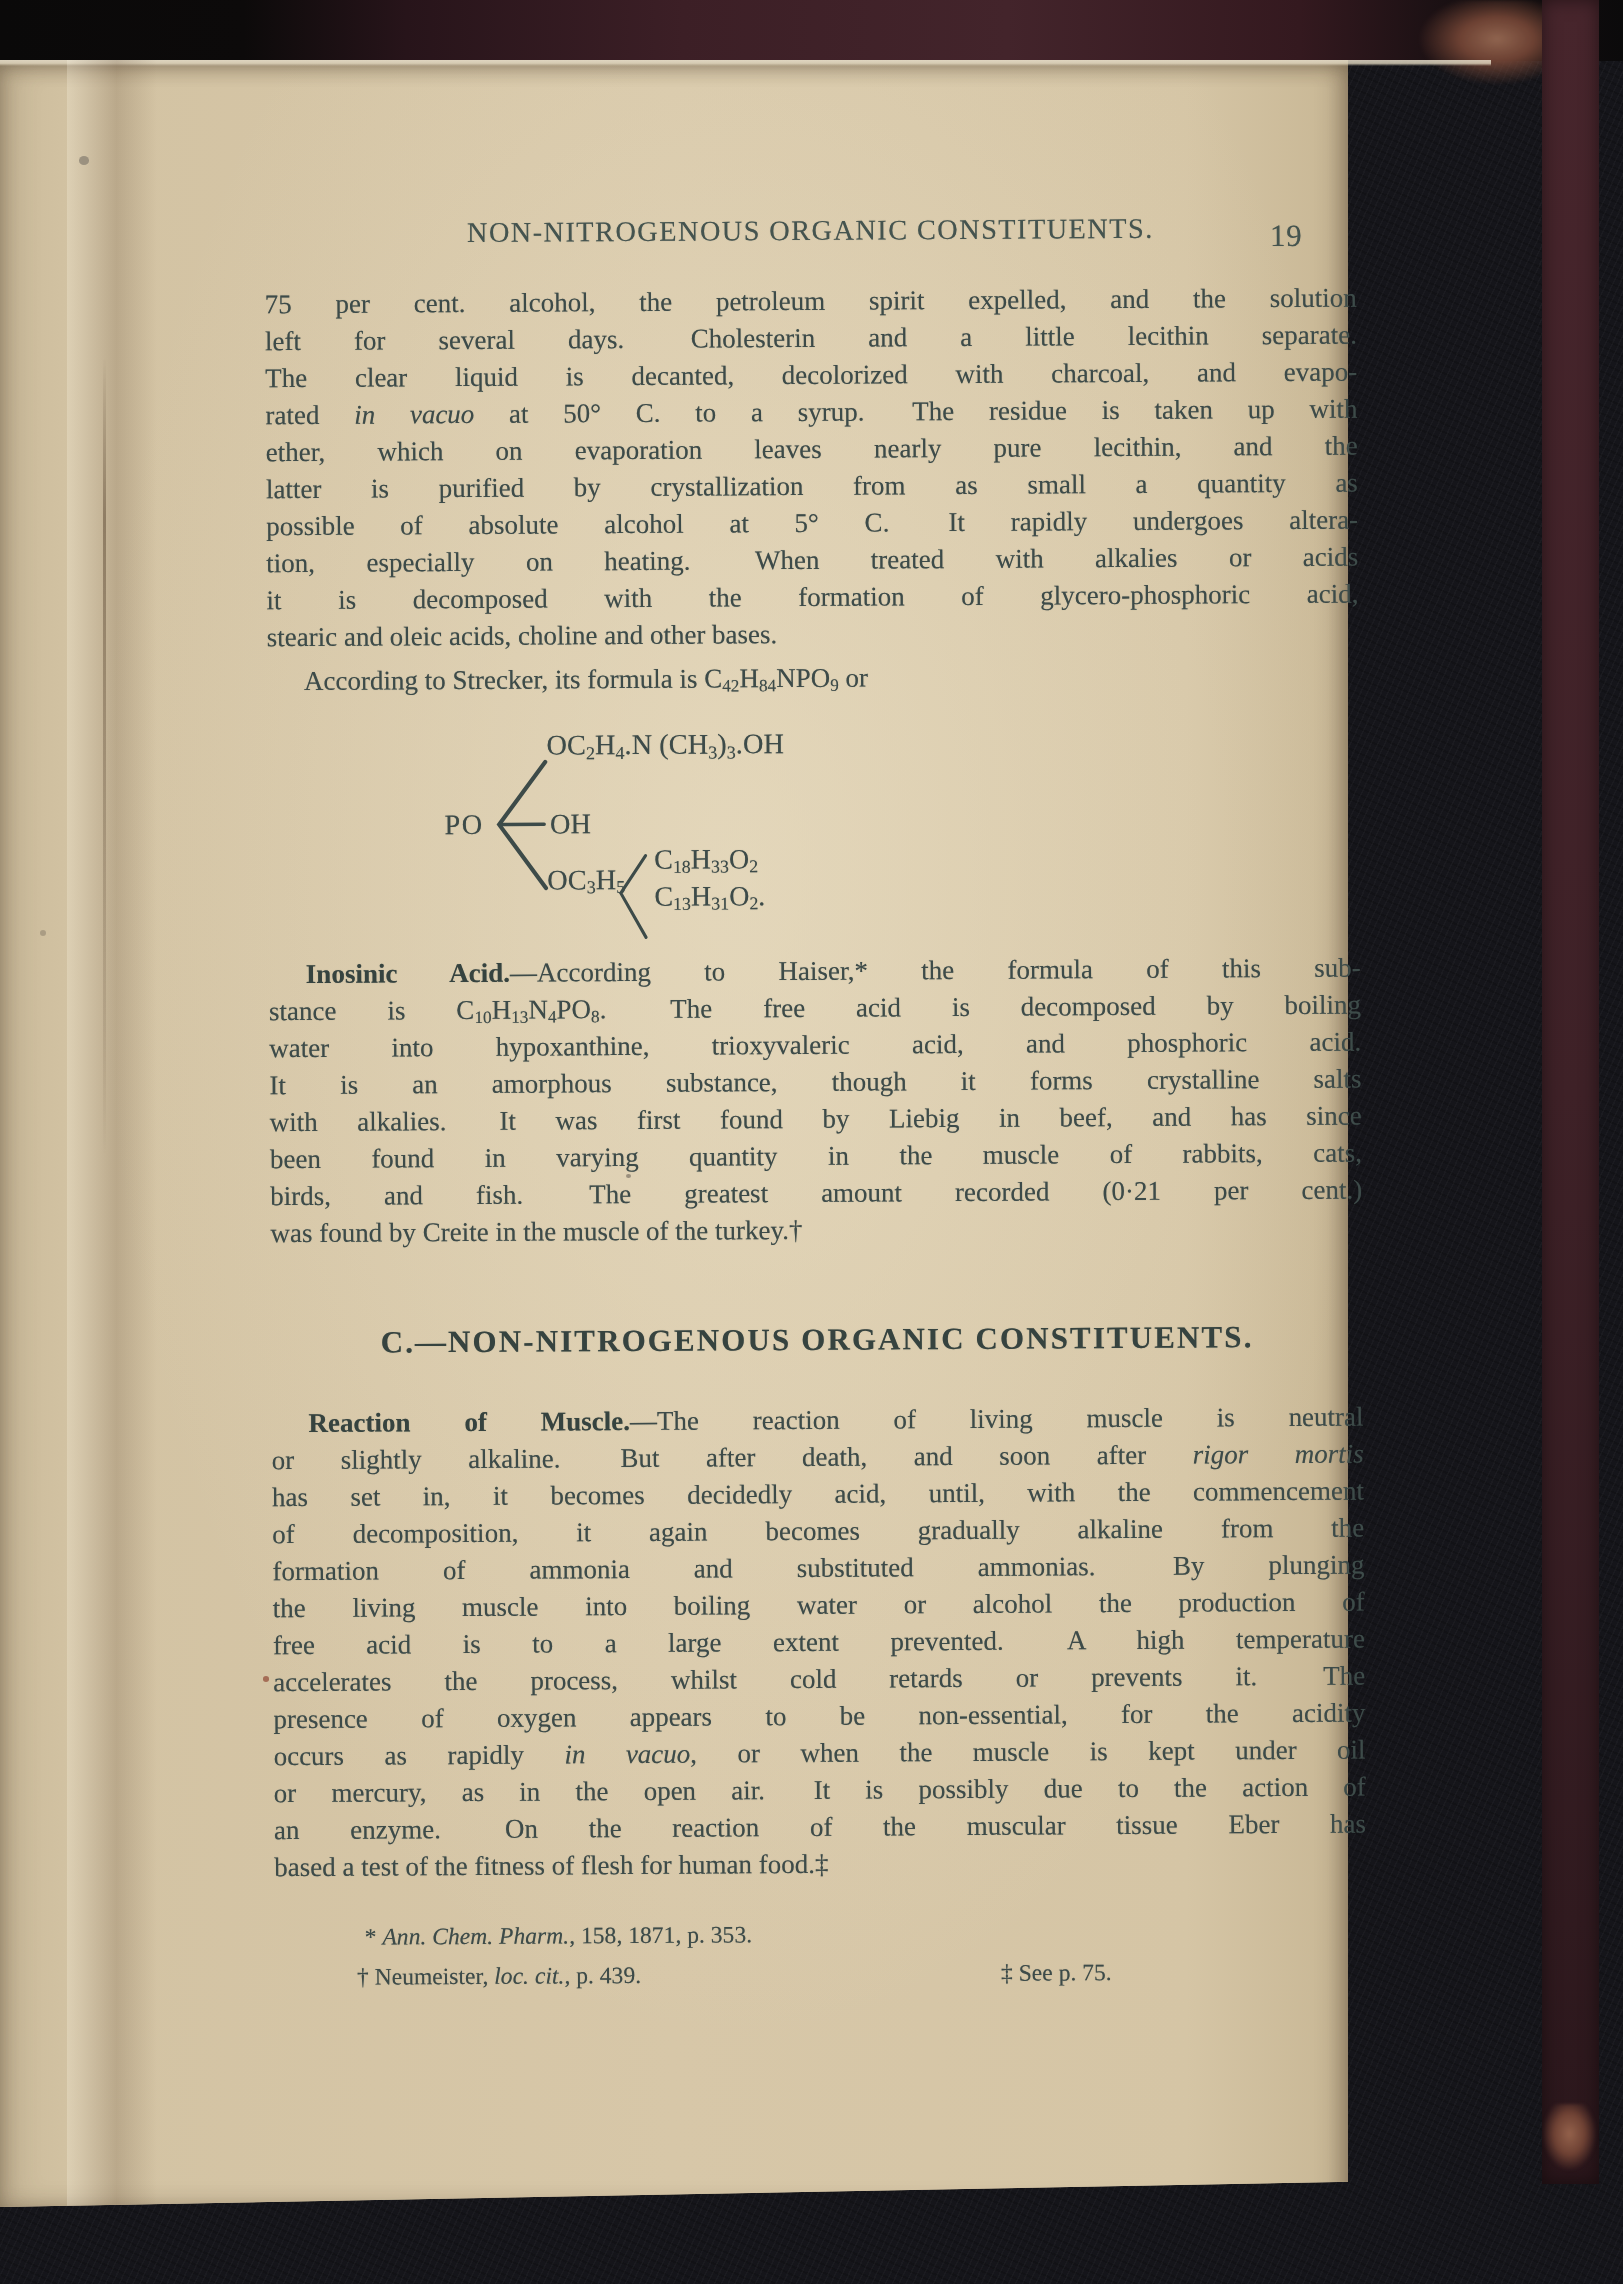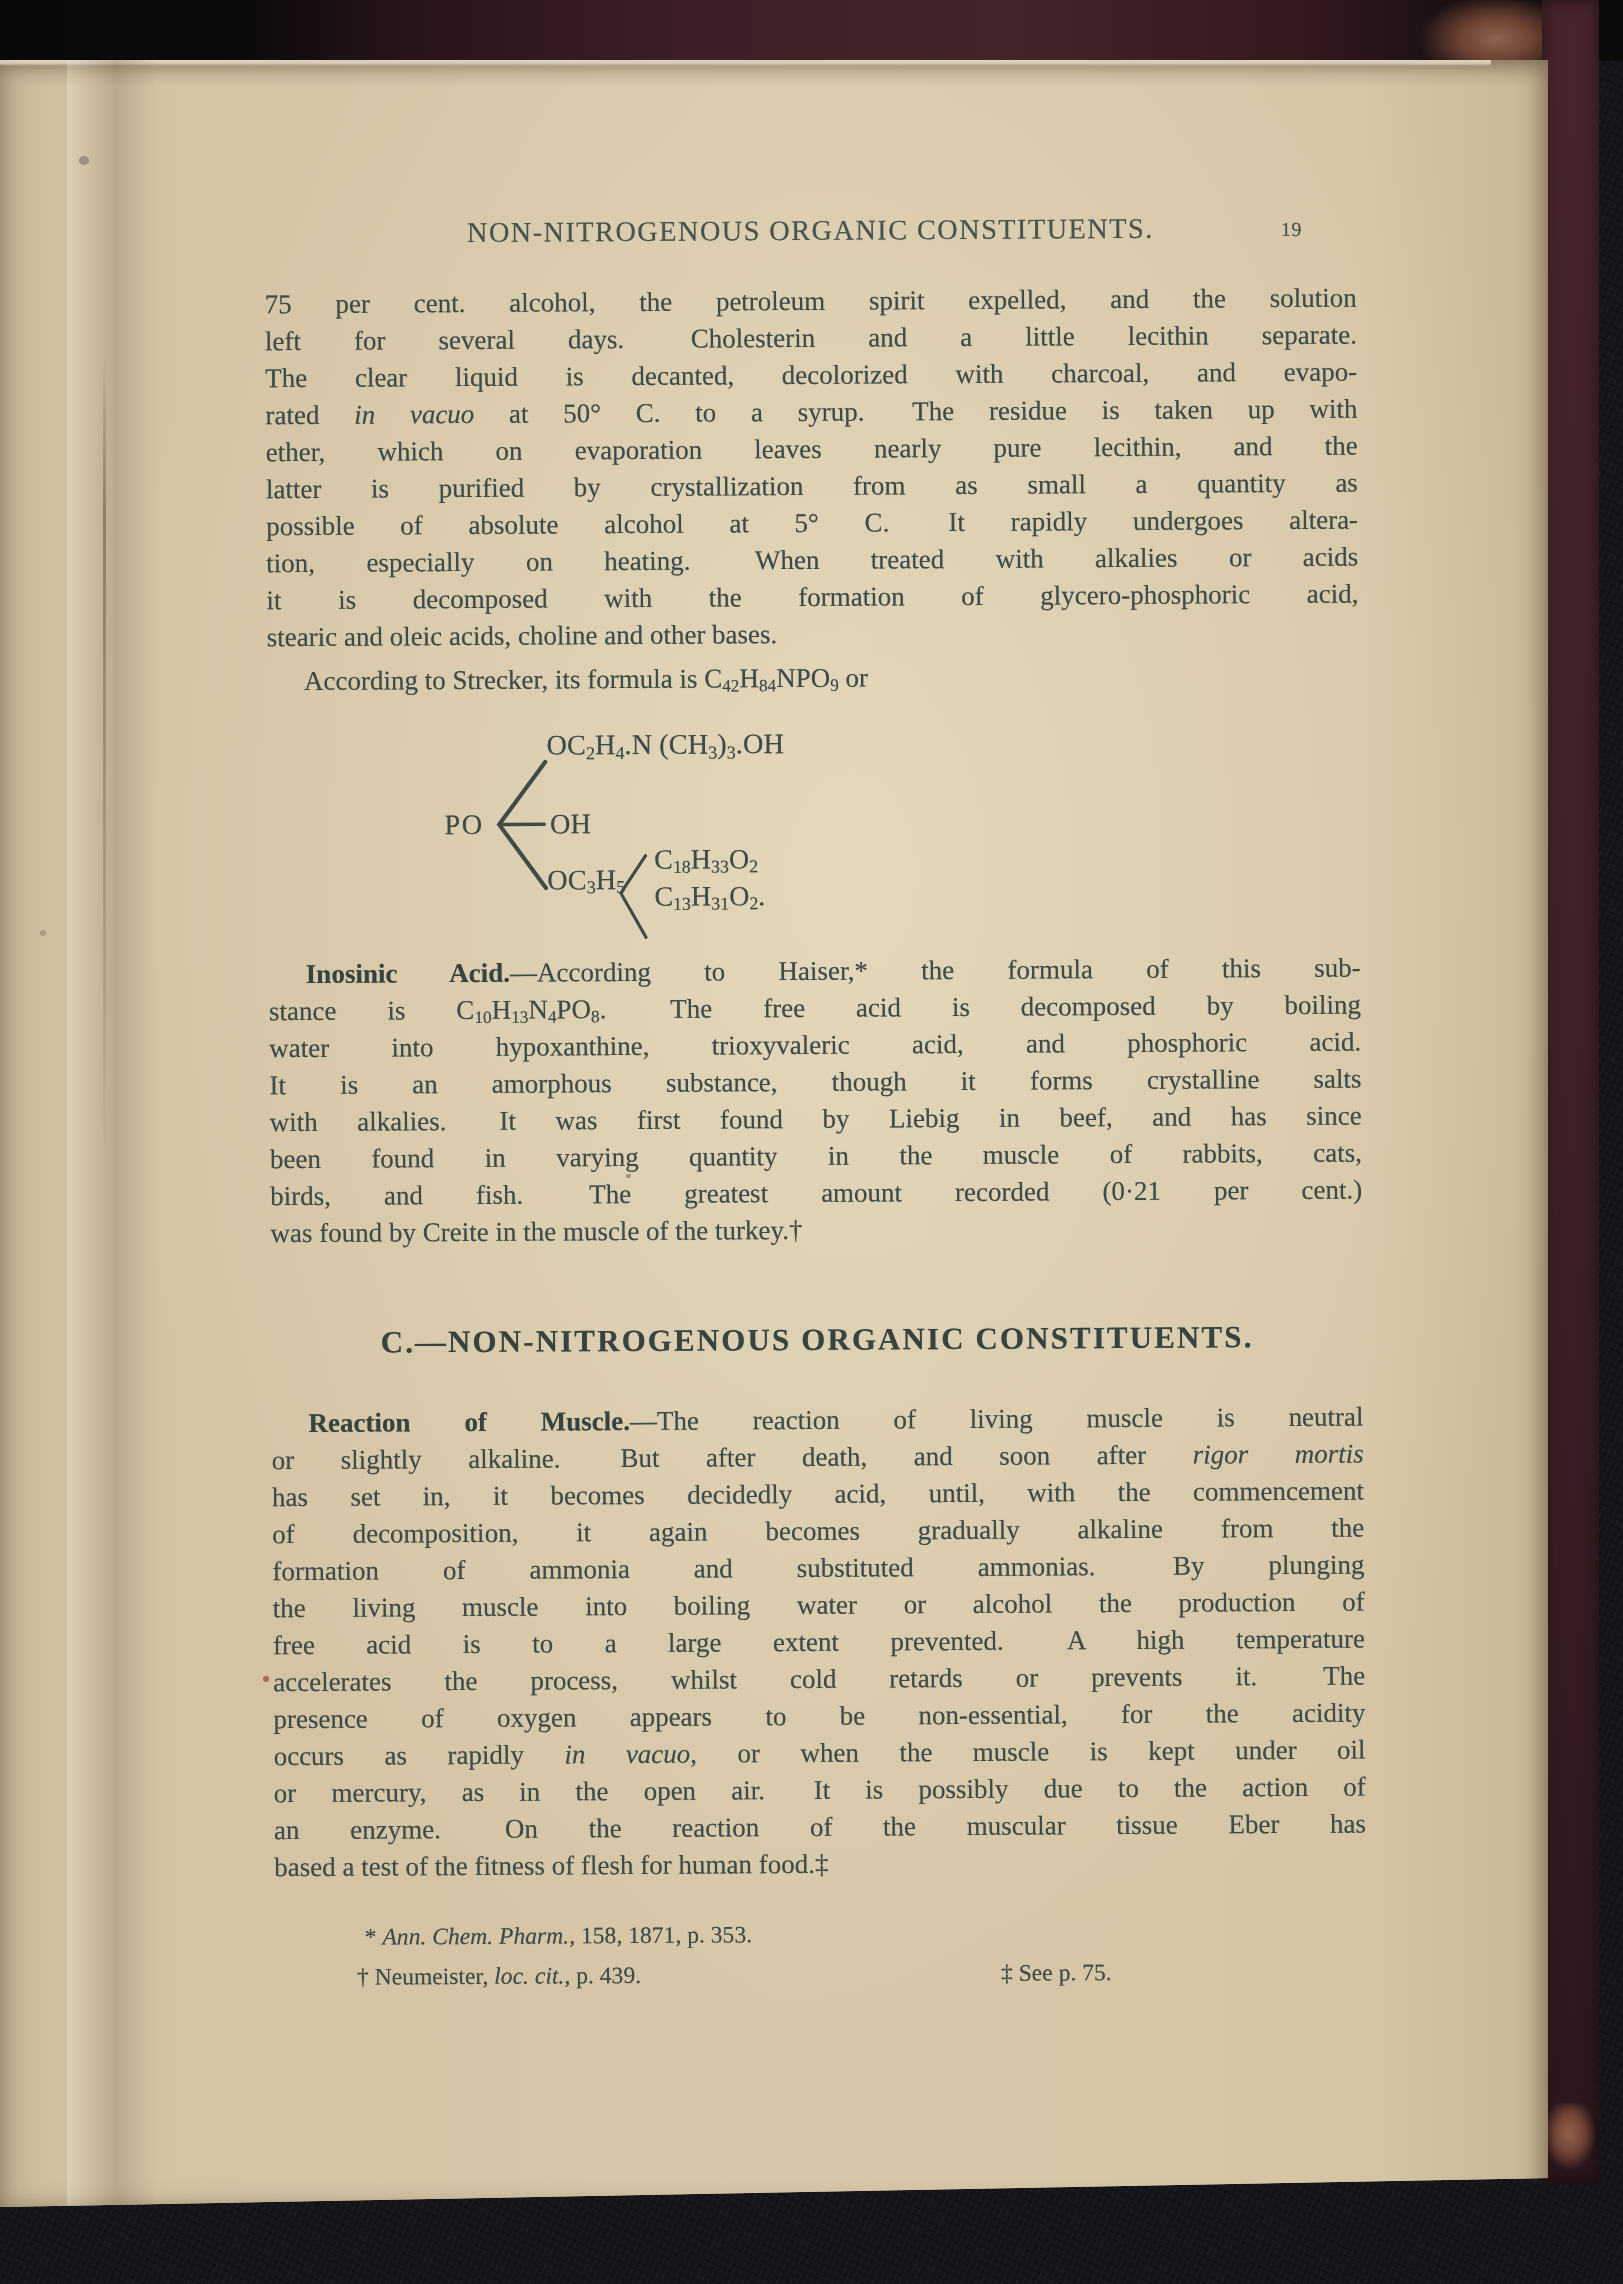--- a/index.html
+++ b/index.html
@@ -11,21 +11,21 @@
     background:linear-gradient(90deg,#0a0909 0%,#0c0a0a 15%,#27141a 25%,#3c1f26 42%,#43242b 62%,#34191f 80%,#140e10 91%,#0b0a0b 100%);}
   .corner-wear{position:absolute;left:1415px;top:0;width:149px;height:87px;
     background:radial-gradient(ellipse at 55% 45%, #a5735a 0%, #7c4a39 32%, rgba(80,40,32,0) 68%);
     filter:blur(1.4px);opacity:.85;}
   .cover-right{position:absolute;left:1542px;top:0;width:57px;height:2184px;
     background:linear-gradient(180deg,#47252c 0%,#3e2127 50%,#301a1f 88%,#2a161b 100%);
     box-shadow:inset 0 0 18px rgba(0,0,0,.5);}
   .cover-right-tip{position:absolute;left:1543px;top:2104px;width:53px;height:66px;
     background:radial-gradient(ellipse at 50% 45%, #93614b 0%, #6f4234 40%, rgba(70,40,30,0) 72%);
     filter:blur(1.4px);}
-  .page{position:absolute;left:0;top:60px;width:1548px;height:2148px;
+  .page{position:absolute;left:0;top:60px;width:1348px;height:2148px;
     background:
       radial-gradient(ellipse at 55% 38%, rgba(238,228,202,.55), rgba(238,228,202,0) 62%),
       linear-gradient(90deg,#cbbb9b 0%,#d3c3a3 6%,#d7c7a8 50%,#d5c5a5 88%,#c9b896 99%),
       #d4c4a4;
     clip-path:polygon(0 0,1548px 0,1548px 2118px,0 2147px);
     box-shadow:inset -11px 0 21px rgba(70,50,35,.28), inset 0 8.3px 18px rgba(60,45,30,.3), inset 14px 0 28px rgba(90,70,50,.18);}
   .page-top-edge{position:absolute;left:0;top:0;width:1491px;height:6.2px;
     background:linear-gradient(180deg,#f0e8d4 0%,#e2d8c0 55%,rgba(214,198,166,0) 100%);opacity:.8;}
   .gutter-crease{position:absolute;left:67px;top:0;width:90px;height:100%;
     background:linear-gradient(90deg,rgba(255,250,235,.25),rgba(96,74,52,.22) 55%,rgba(96,74,52,0));}
@@ -37,21 +37,21 @@
   .speck.s2{left:40px;top:870px;width:6.2px;height:6.2px;background:#9a8d78;opacity:.7;}
   .speck.s3{left:263px;top:1616px;width:6.2px;height:5.5px;background:#96503c;opacity:.75;}
   .speck.s4{left:626px;top:1114px;width:4.9px;height:4.2px;background:#7d7466;opacity:.7;}
 
   .content{position:absolute;inset:0;transform:rotate(-0.35deg);transform-origin:139px 1109px;
     color:#3d4b49;font-family:"Liberation Serif","DejaVu Serif",serif;
     text-shadow:0 0 0.7px rgba(61,75,73,.5);}
   .header{position:absolute;left:270px;top:155px;width:1092px;height:39px;
     font-size:28.4px;line-height:39px;letter-spacing:1.4px;color:#45544f;}
   .header-title{display:block;text-align:center;}
-  .page-num{position:absolute;right:54px;top:2px;font-size:20px;letter-spacing:0.7px;}
+  .page-num{position:absolute;right:54px;top:8px;font-size:31px;letter-spacing:0.7px;}
 
   .block{position:absolute;left:270px;width:1092px;font-size:27px;line-height:37px;}
   .line{height:37px;white-space:nowrap;}
   .line.j{white-space:normal;text-align:justify;text-align-last:justify;}
   .line.indent{text-indent:37px;}
   b{font-weight:700;color:#36433f;}
   i{font-style:italic;}
   sub{font-size:64%;line-height:0;vertical-align:baseline;position:relative;top:.24em;}
 
   .p1{top:227px;}

